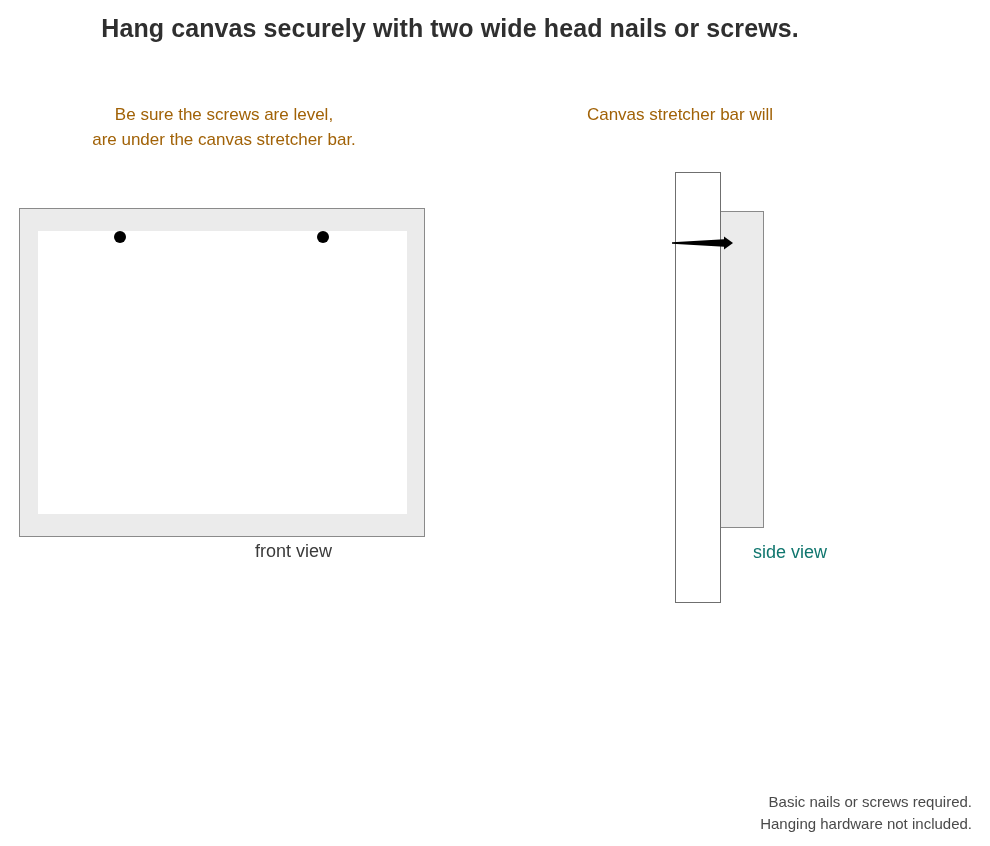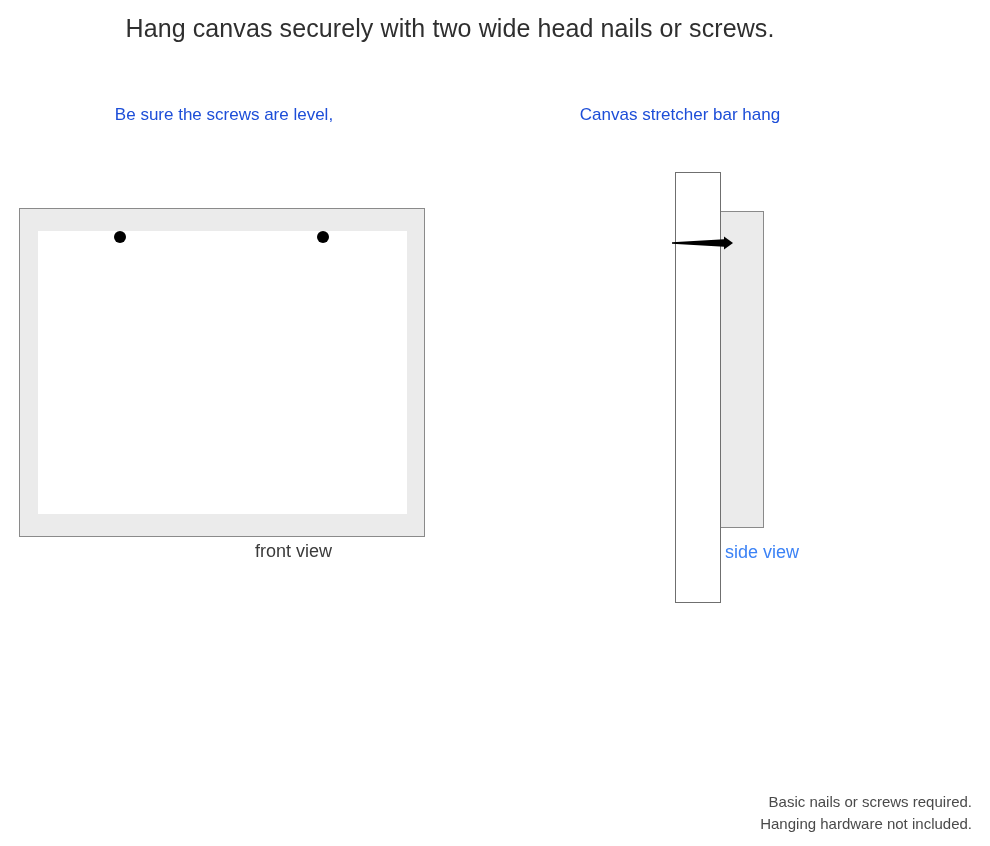--- a/index.html
+++ b/index.html
@@ -17,33 +17,33 @@
   }
 
   
   #title {
     position: absolute;
     left: 0;
     top: 14px;
     width: 900px;
     text-align: center;
     font-size: 25px;
-    font-weight: 400;
+    font-weight: 700;
     color: #2f2f2f;
     letter-spacing: 0.1px;
     white-space: nowrap;
   }
 
   
   .caption {
     position: absolute;
     font-size: 17px;
     line-height: 25px;
     font-weight: 400;
-    color: #1d4ed8;
+    color: #a16207;
     text-align: center;
   }
   #caption-front {
     left: 14px;
     top: 102px;
     width: 420px;
   }
   #caption-side {
     left: 540px;
     top: 102px;
@@ -132,26 +132,26 @@
     position: absolute;
     left: -3px;
     top: 60px;
     width: 62px;
     height: 22px;
     overflow: visible;
   }
 
   #label-side-view {
     position: absolute;
-    left: 672px;
+    left: 700px;
     top: 542px;
     width: 180px;
     text-align: center;
     font-size: 18px;
-    color: #3b82f6;
+    color: #0f766e;
   }
 
   
   #footer-note {
     position: absolute;
     right: 18px;
     top: 791px;
     width: 420px;
     text-align: right;
     font-size: 15px;
@@ -160,24 +160,25 @@
   }
   .footer-line { display: block; white-space: nowrap; }
 </style>
 </head>
 <body>
 
 <div id="title">Hang canvas securely with two wide head nails or screws.</div>
 
 <div id="caption-front" class="caption">
   <span class="caption-line">Be sure the screws are level,</span>
+  <span class="caption-line">are under the canvas stretcher bar.</span>
 </div>
 
 <div id="caption-side" class="caption">
-  <span class="caption-line">Canvas stretcher bar hang</span>
+  <span class="caption-line">Canvas stretcher bar will</span>
 </div>
 
 <div id="front-view-figure">
   <div id="front-frame"></div>
   <div id="front-canvas-inner"></div>
   <div id="screw-left" class="screw-dot"></div>
   <div id="screw-right" class="screw-dot"></div>
 </div>
 
 <div id="label-front-view">front view</div>

